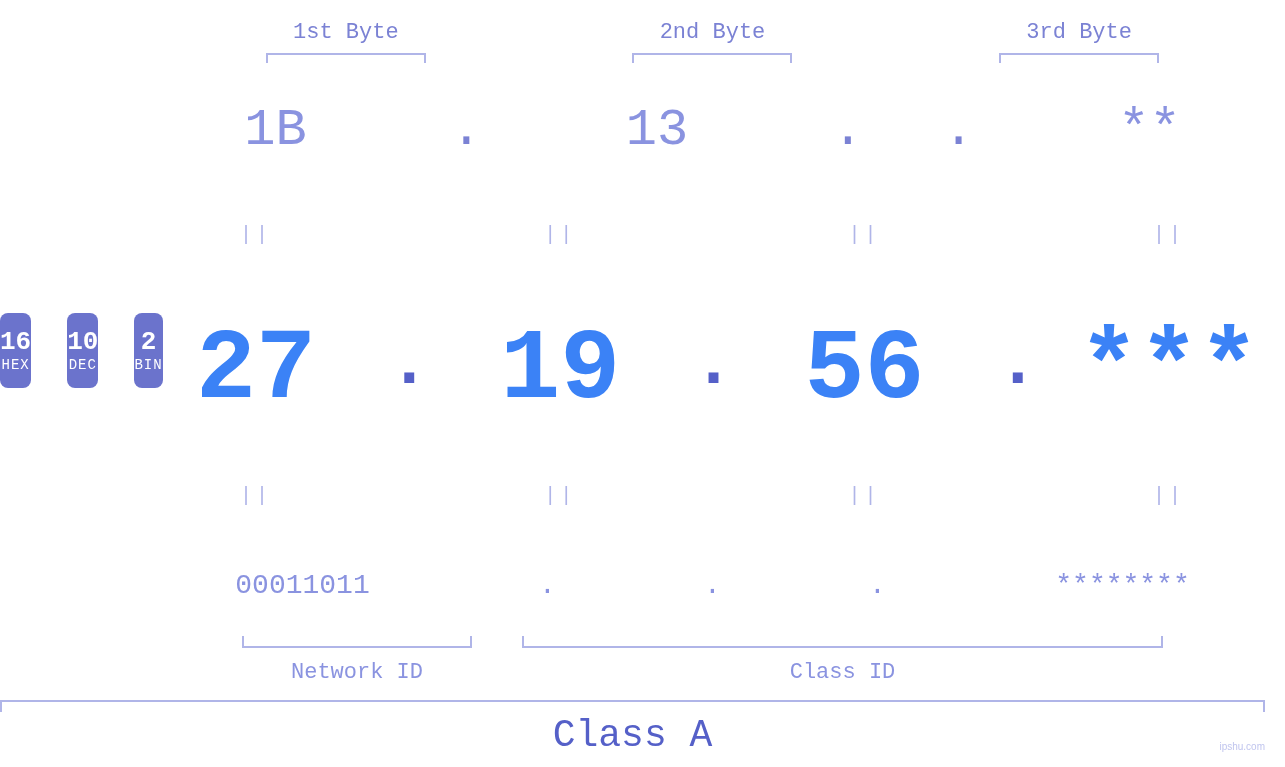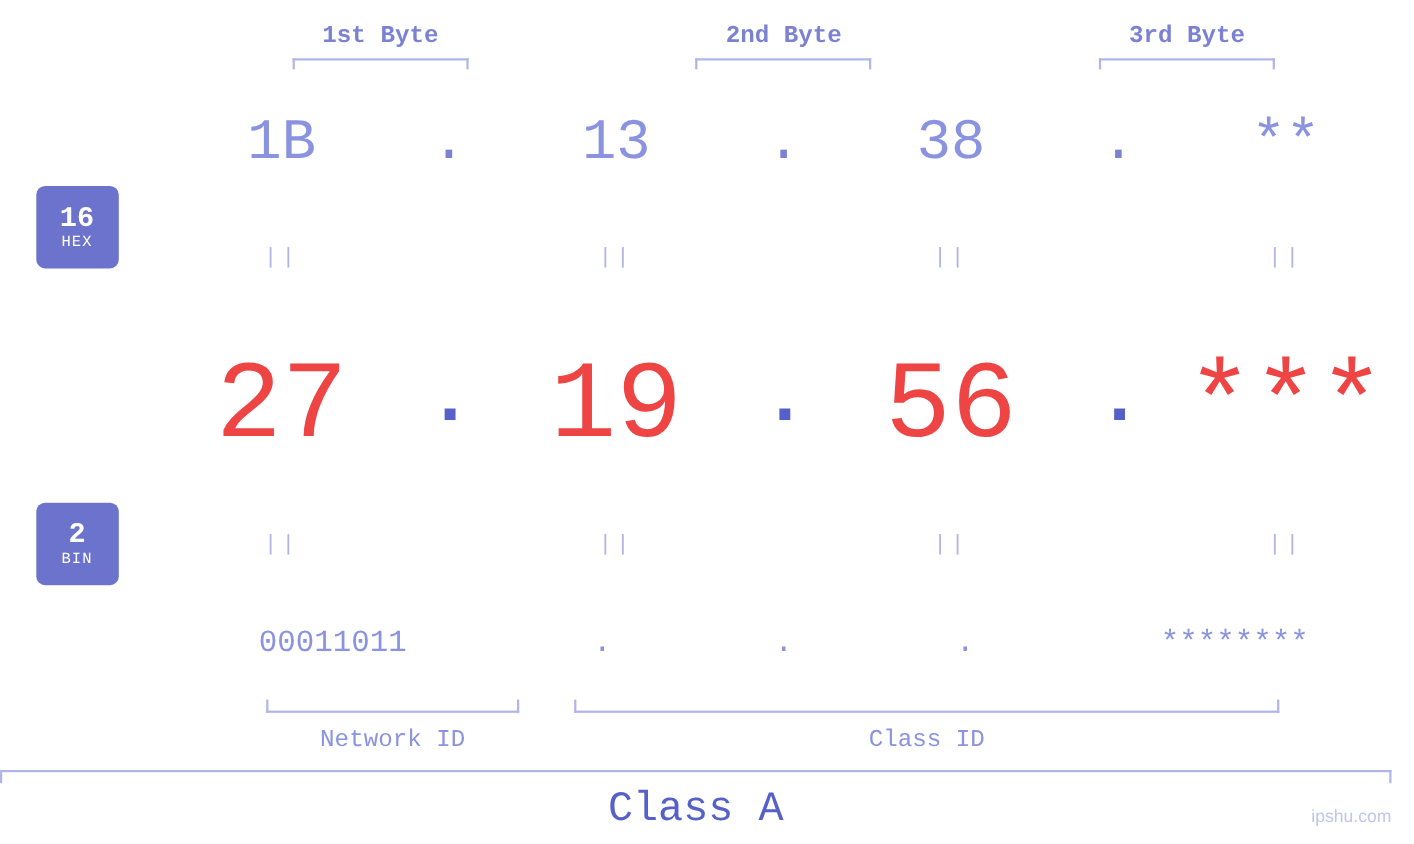--- a/index.html
+++ b/index.html
@@ -21,21 +21,20 @@
       align-items: center;
     }
 
     
     .byte-headers {
       display: flex;
       width: 1100px;
       margin-left: 140px;
       margin-top: 20px;
       justify-content: space-around;
-      font-weight: bold;
     }
 
     .byte-header {
       color: #7b82d4;
       font-size: 22px;
       font-family: 'Courier New', Courier, monospace;
       width: 200px;
       text-align: center;
     }
 
@@ -62,21 +61,20 @@
       right: 0;
       top: 0;
       width: 2px;
       height: 10px;
       background-color: #b0b5e8;
     }
 
     .labels-column {
       width: 140px;
       display: flex;
-      flex-direction: column;
       align-items: center;
       justify-content: space-around;
       padding: 20px 0;
       gap: 36px;
     }
 
     .base-badge {
       width: 75px;
       height: 75px;
       background-color: #6b73cc;
@@ -133,22 +131,22 @@
       color: #8a93e0;
     }
 
     .hex-dot {
       font-size: 52px;
     }
 
     
     .dec-value {
       font-size: 100px;
-      font-weight: normal;
-      color: #ef4444;
+      font-weight: bold;
+      color: #3b82f6;
       line-height: 1;
       margin-top: 12px;
     }
 
     .dec-dot {
       font-size: 70px;
       font-weight: bold;
       color: #5560c8;
     }
 
@@ -182,21 +180,21 @@
 
     .equals-dot-cell {
       width: 40px;
     }
 
     .watermark {
       position: absolute;
       bottom: 15px;
       right: 20px;
       color: #c0c5ee;
-      font-size: 16px;
+      font-size: 10px;
       font-family: Arial, sans-serif;
     }
   </style>
 </head>
 <body>
 
 <div class="main-container">
 
   <div class="byte-headers">
     <div class="byte-header">
@@ -212,35 +210,38 @@
       <div class="bracket-line"></div>
     </div>
   </div>
 
   <div style="display:flex; width:1285px; flex:1; margin-top:5px;">
 
     <div class="labels-column">
       <div class="base-badge">
         <span class="base-number">16</span>
         <span class="base-label">HEX</span>
+      </div>
+      <div class="base-badge">
+        <span class="base-number">10</span>
+        <span class="base-label">DEC</span>
       </div>
       <div class="base-badge">
         <span class="base-number">2</span>
         <span class="base-label">BIN</span>
       </div>
     </div>
 
     <div class="values-grid">
 
       <div class="row">
         <div class="cell hex-value">1B</div>
         <div class="dot-cell hex-dot">.</div>
         <div class="cell hex-value">13</div>
         <div class="dot-cell hex-dot">.</div>
-        <div class="cell hex-value">38</div>
         <div class="dot-cell hex-dot">.</div>
         <div class="cell hex-value">**</div>
       </div>
 
       <div class="equals-row">
         <div class="equals-cell">||</div>
         <div class="equals-dot-cell"></div>
         <div class="equals-cell">||</div>
         <div class="equals-dot-cell"></div>
         <div class="equals-cell">||</div>

